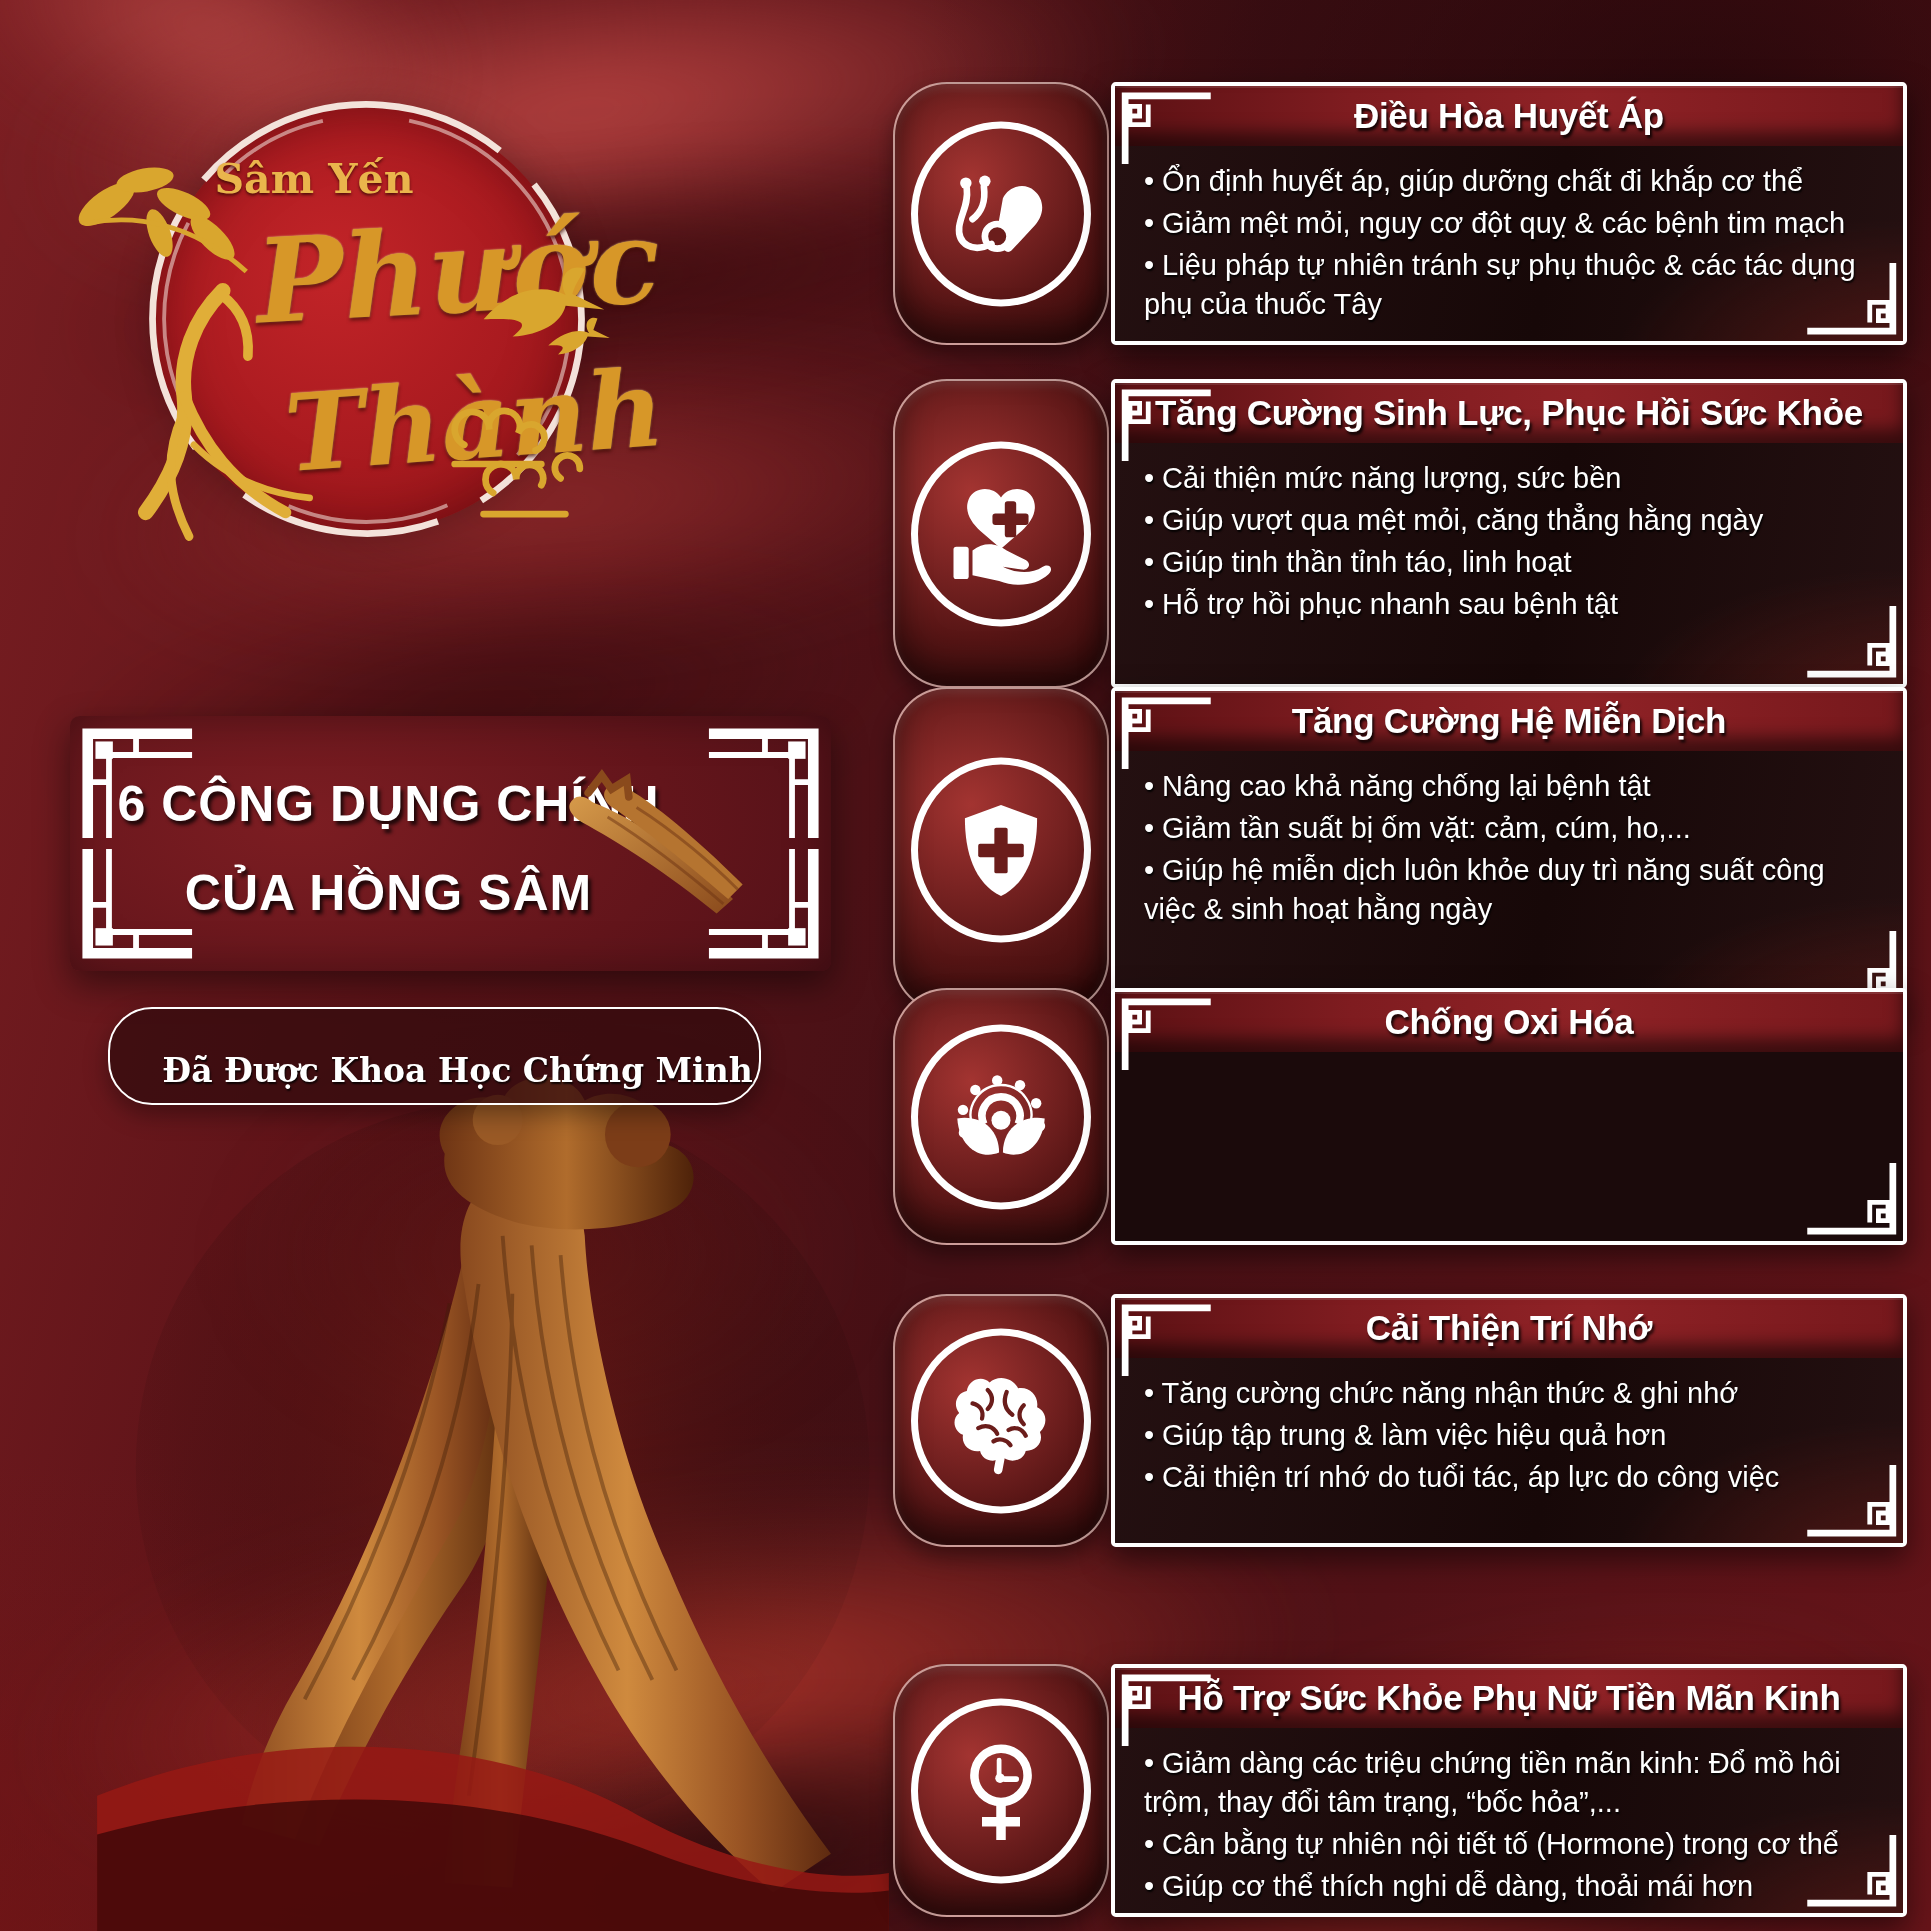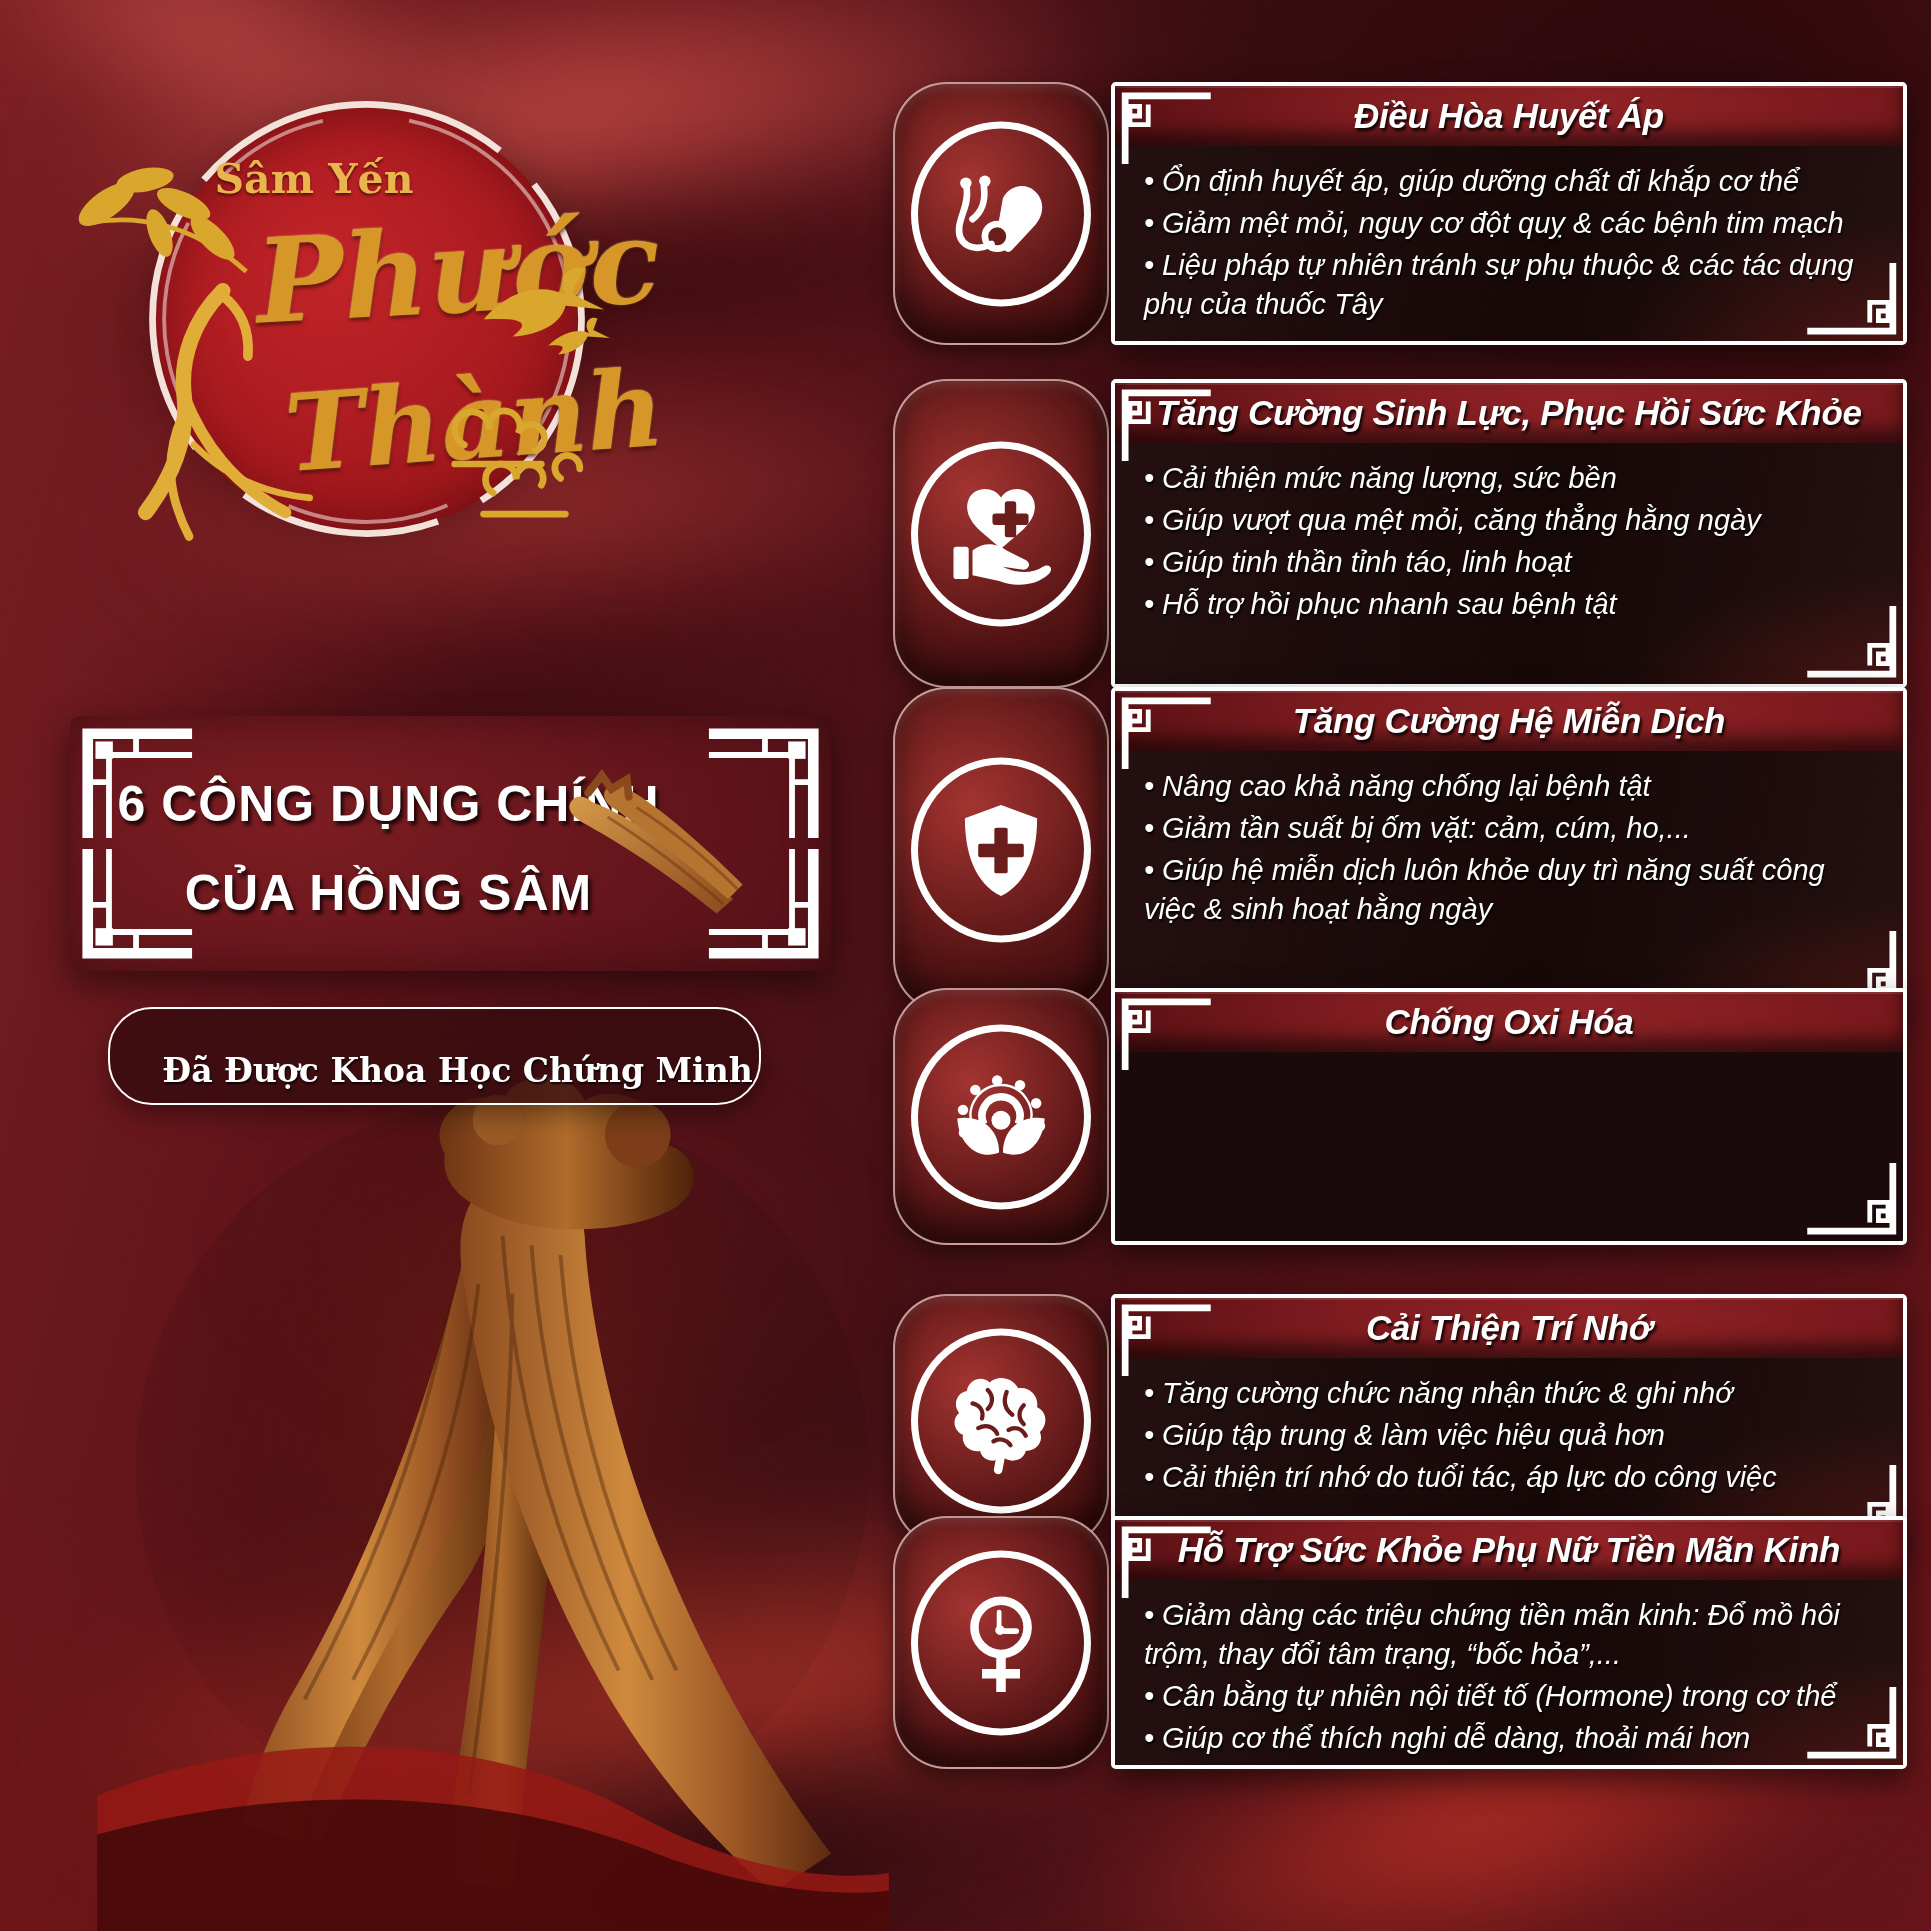--- a/index.html
+++ b/index.html
@@ -80,21 +80,21 @@
   .panel{position:absolute;left:893px;width:1014px;display:flex;}
   .tile{flex:0 0 216px;border-radius:54px;position:relative;margin-right:1.9px;
       background:radial-gradient(circle at 36% 36%,#a33431 0%,#7c2423 32%,#541414 64%,#330a0a 100%);
       border:2.9px solid rgba(255,226,220,.65);
       box-shadow:inset 0 -15.4px 33px rgba(0,0,0,.5), inset 0 3.9px 9.7px rgba(255,255,255,.12), 0 9.7px 21px rgba(0,0,0,.4);}
   .ring{position:absolute;left:50%;top:50%;transform:translate(-50%,-50%);
       width:180px;height:185px;border:7.7px solid #fff;border-radius:50%;
       display:flex;align-items:center;justify-content:center;}
   .ring svg{width:114px;height:114px;}
   .content-box{flex:1;position:relative;border:4.8px solid #fff;border-radius:4.8px;
-      background:#1b0a0b;box-shadow:0 11.6px 29px rgba(0,0,0,.5);display:flex;flex-direction:column;overflow:hidden;font-style:italic;}
+      background:#1b0a0b;box-shadow:0 11.6px 29px rgba(0,0,0,.5);display:flex;flex-direction:column;overflow:hidden;}
   .panel-header{height:60px;flex:0 0 60px;display:flex;align-items:center;justify-content:center;
       background:linear-gradient(to right,#5c1114 0%,#7f1c20 30%,#8f2226 60%,#76181c 100%);
       box-shadow:inset 0 -13.5px 17.4px rgba(0,0,0,.55), inset 0 1.9px 0 rgba(255,255,255,.12);}
   .panel-title{color:#fff;font-weight:bold;font-size:35px;letter-spacing:-0.3px;
       text-shadow:1.9px 2.9px 2.9px rgba(0,0,0,.85);white-space:nowrap;}
   .panel-body{flex:1;padding:16.4px 25px 11.6px 29px;
       background:
         radial-gradient(483px 251px at 100% 115%, rgba(125,30,24,.5), transparent 60%),
         linear-gradient(100deg,#241011 0%,#170808 55%,#241011 100%);}
   .panel-body ul{list-style:none;margin:0;padding:0;}
@@ -102,21 +102,21 @@
       text-shadow:1px 1.9px 1.9px rgba(0,0,0,.95);}
   .panel-body li::before{content:"• ";}
   .cb-corner{position:absolute;width:93px;height:75px;pointer-events:none;}
   .cb-corner.tl{left:4.8px;top:4.8px;}
   .cb-corner.br{right:4.8px;bottom:4.8px;transform:rotate(180deg);}
   .p1{top:82px;height:263px;}
   .p2{top:379px;height:309px;}
   .p3{top:687px;height:326px;}
   .p4{top:988px;height:257px;}
   .p5{top:1294px;height:253px;}
-  .p6{top:1516px;height:253px;}
+  .p6{top:1664px;height:253px;}
 </style>
 </head>
 <body>
 
 <div class="canvas">
 
   <div class="fold f1"></div>
   <div class="fold f2"></div>
   <div class="fold f3"></div>
   <div class="fold f4"></div>

